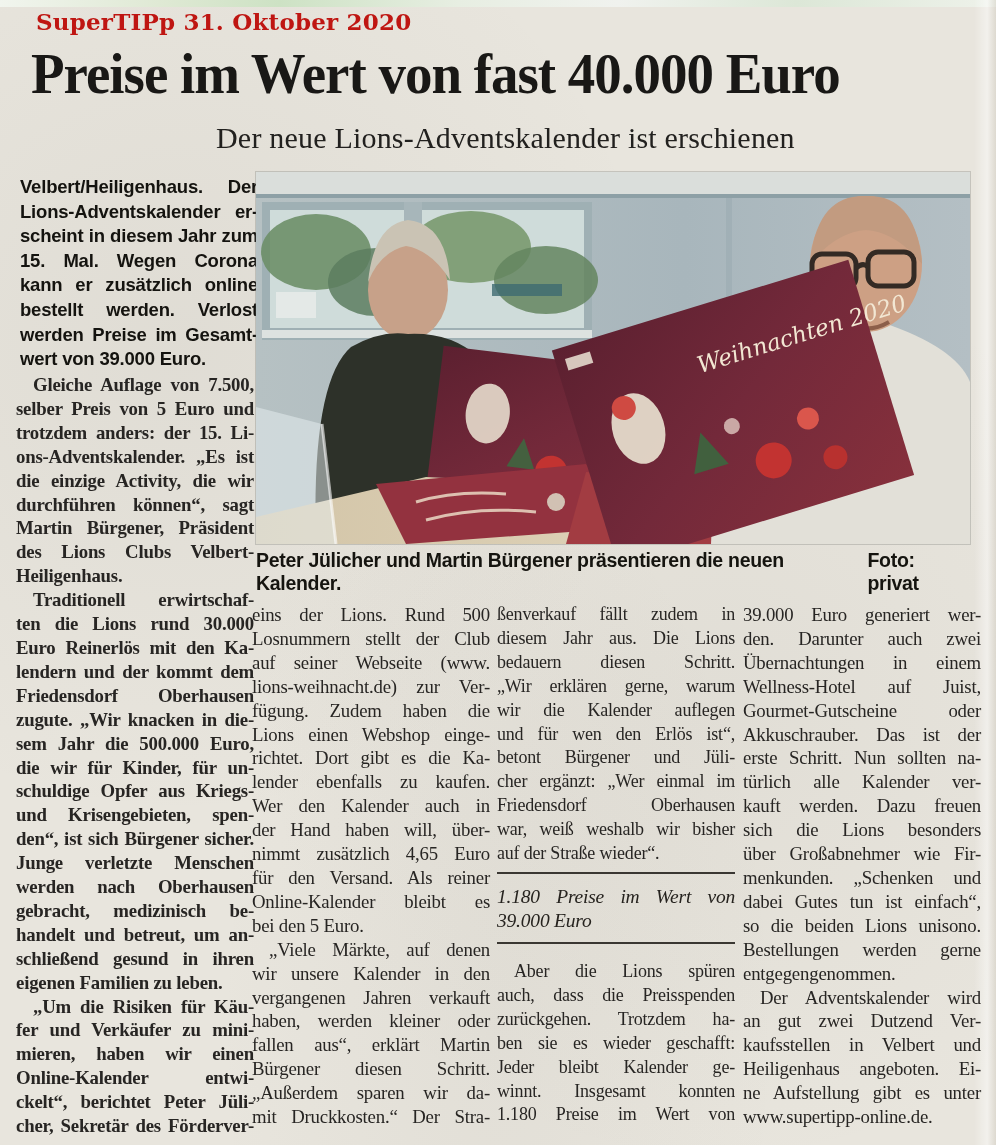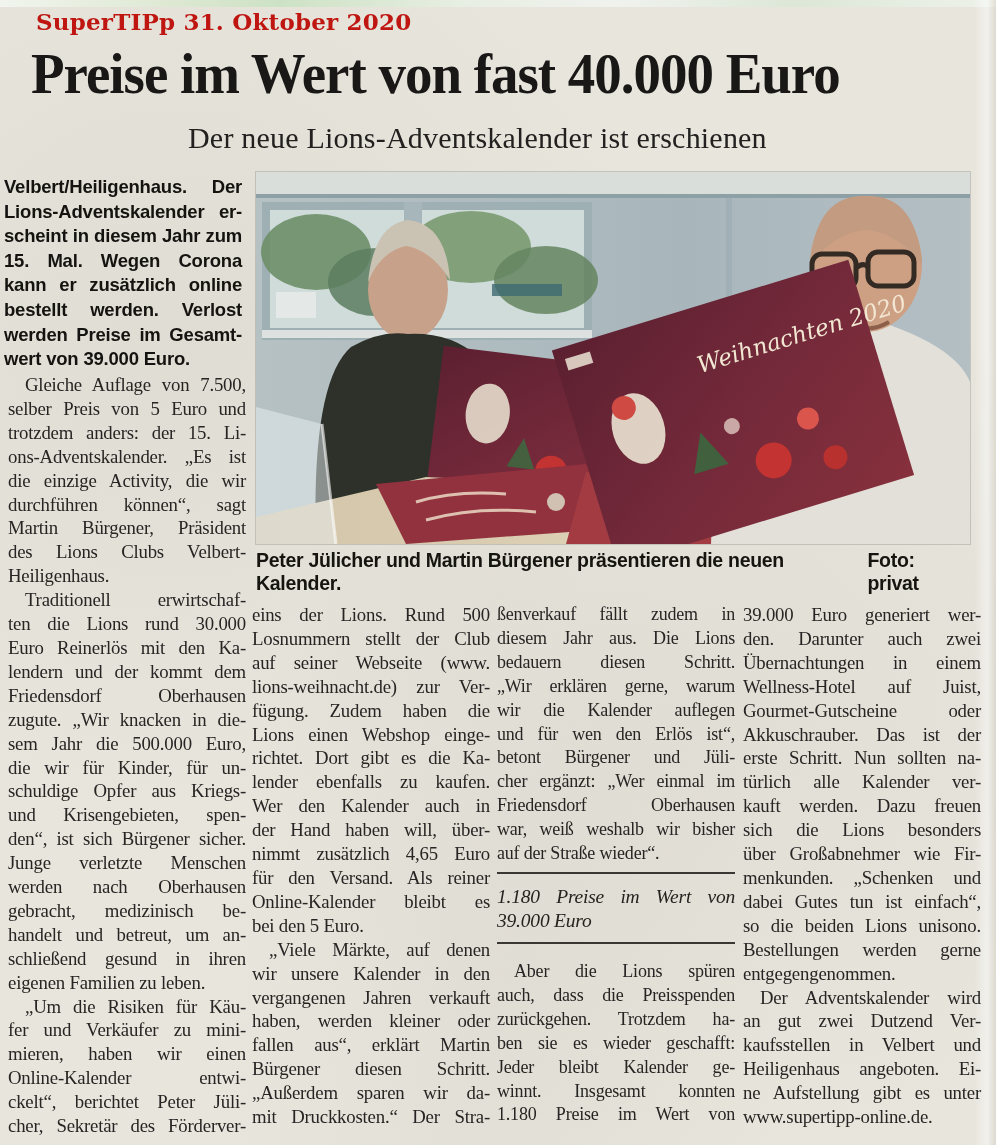--- a/index.html
+++ b/index.html
@@ -13,30 +13,30 @@
     font-family:"Liberation Serif",serif;color:#272523;
   }
   .scan-top{position:absolute;top:0;left:0;right:0;height:7px;
     background:linear-gradient(90deg,#f1f5ee 0%,#dfe9d4 16%,#cde2c4 28%,#e7eee2 46%,#f0f2ee 62%,#dce7d7 80%,#eef2ea 100%);}
   .scan-right{position:absolute;top:0;right:0;width:22px;height:100%;
     background:linear-gradient(90deg,rgba(255,255,255,0) 0%,rgba(255,255,255,0.45) 60%,rgba(210,205,195,0.5) 100%);}
   .masthead{position:absolute;left:36px;top:8px;font-size:23px;font-weight:bold;
     color:#bf1612;letter-spacing:0.2px;font-family:"DejaVu Serif","Liberation Serif",serif;}
   .headline{position:absolute;left:31px;top:42px;width:950px;font-size:56px;font-weight:bold;
     color:#191816;letter-spacing:-1px;white-space:nowrap;transform:scaleX(0.98);transform-origin:left top;}
-  .subheadline{position:absolute;left:188px;top:121px;font-size:30px;color:#22211f;letter-spacing:0.2px;}
+  .subheadline{position:absolute;left:216px;top:121px;font-size:30px;color:#22211f;letter-spacing:0.2px;}
 
   .col{position:absolute;width:238px;font-size:18.8px;line-height:23.9px;letter-spacing:-0.2px;}
   .line{text-align:justify;text-align-last:justify;}
   .line.last{text-align-last:left;}
   .line.ind{padding-left:17px;}
 
-  .lead{left:4px;top:175px;font-family:"Liberation Sans",sans-serif;font-weight:bold;
+  .lead{left:20px;top:175px;font-family:"Liberation Sans",sans-serif;font-weight:bold;
     font-size:18.5px;line-height:24.6px;color:#14130f;letter-spacing:-0.2px;}
-  .col1{left:8px;top:373px;}
+  .col1{left:16px;top:373px;font-weight:bold;}
   .col2{left:252px;top:603px;}
   .col3{left:497px;top:603px;}
   .col4{left:743px;top:603px;}
 
   .photo-wrap{position:absolute;left:256px;top:172px;width:714px;height:372px;background:#b9c3c5;
     box-shadow:0 0 0 1px rgba(90,95,90,0.25);}
   .photo-wrap svg{display:block;width:100%;height:100%;}
   .caption-row{position:absolute;left:256px;top:549px;width:714px;display:flex;
     font-family:"Liberation Sans",sans-serif;font-weight:bold;font-size:19.5px;color:#15140f;letter-spacing:-0.3px;}
 

